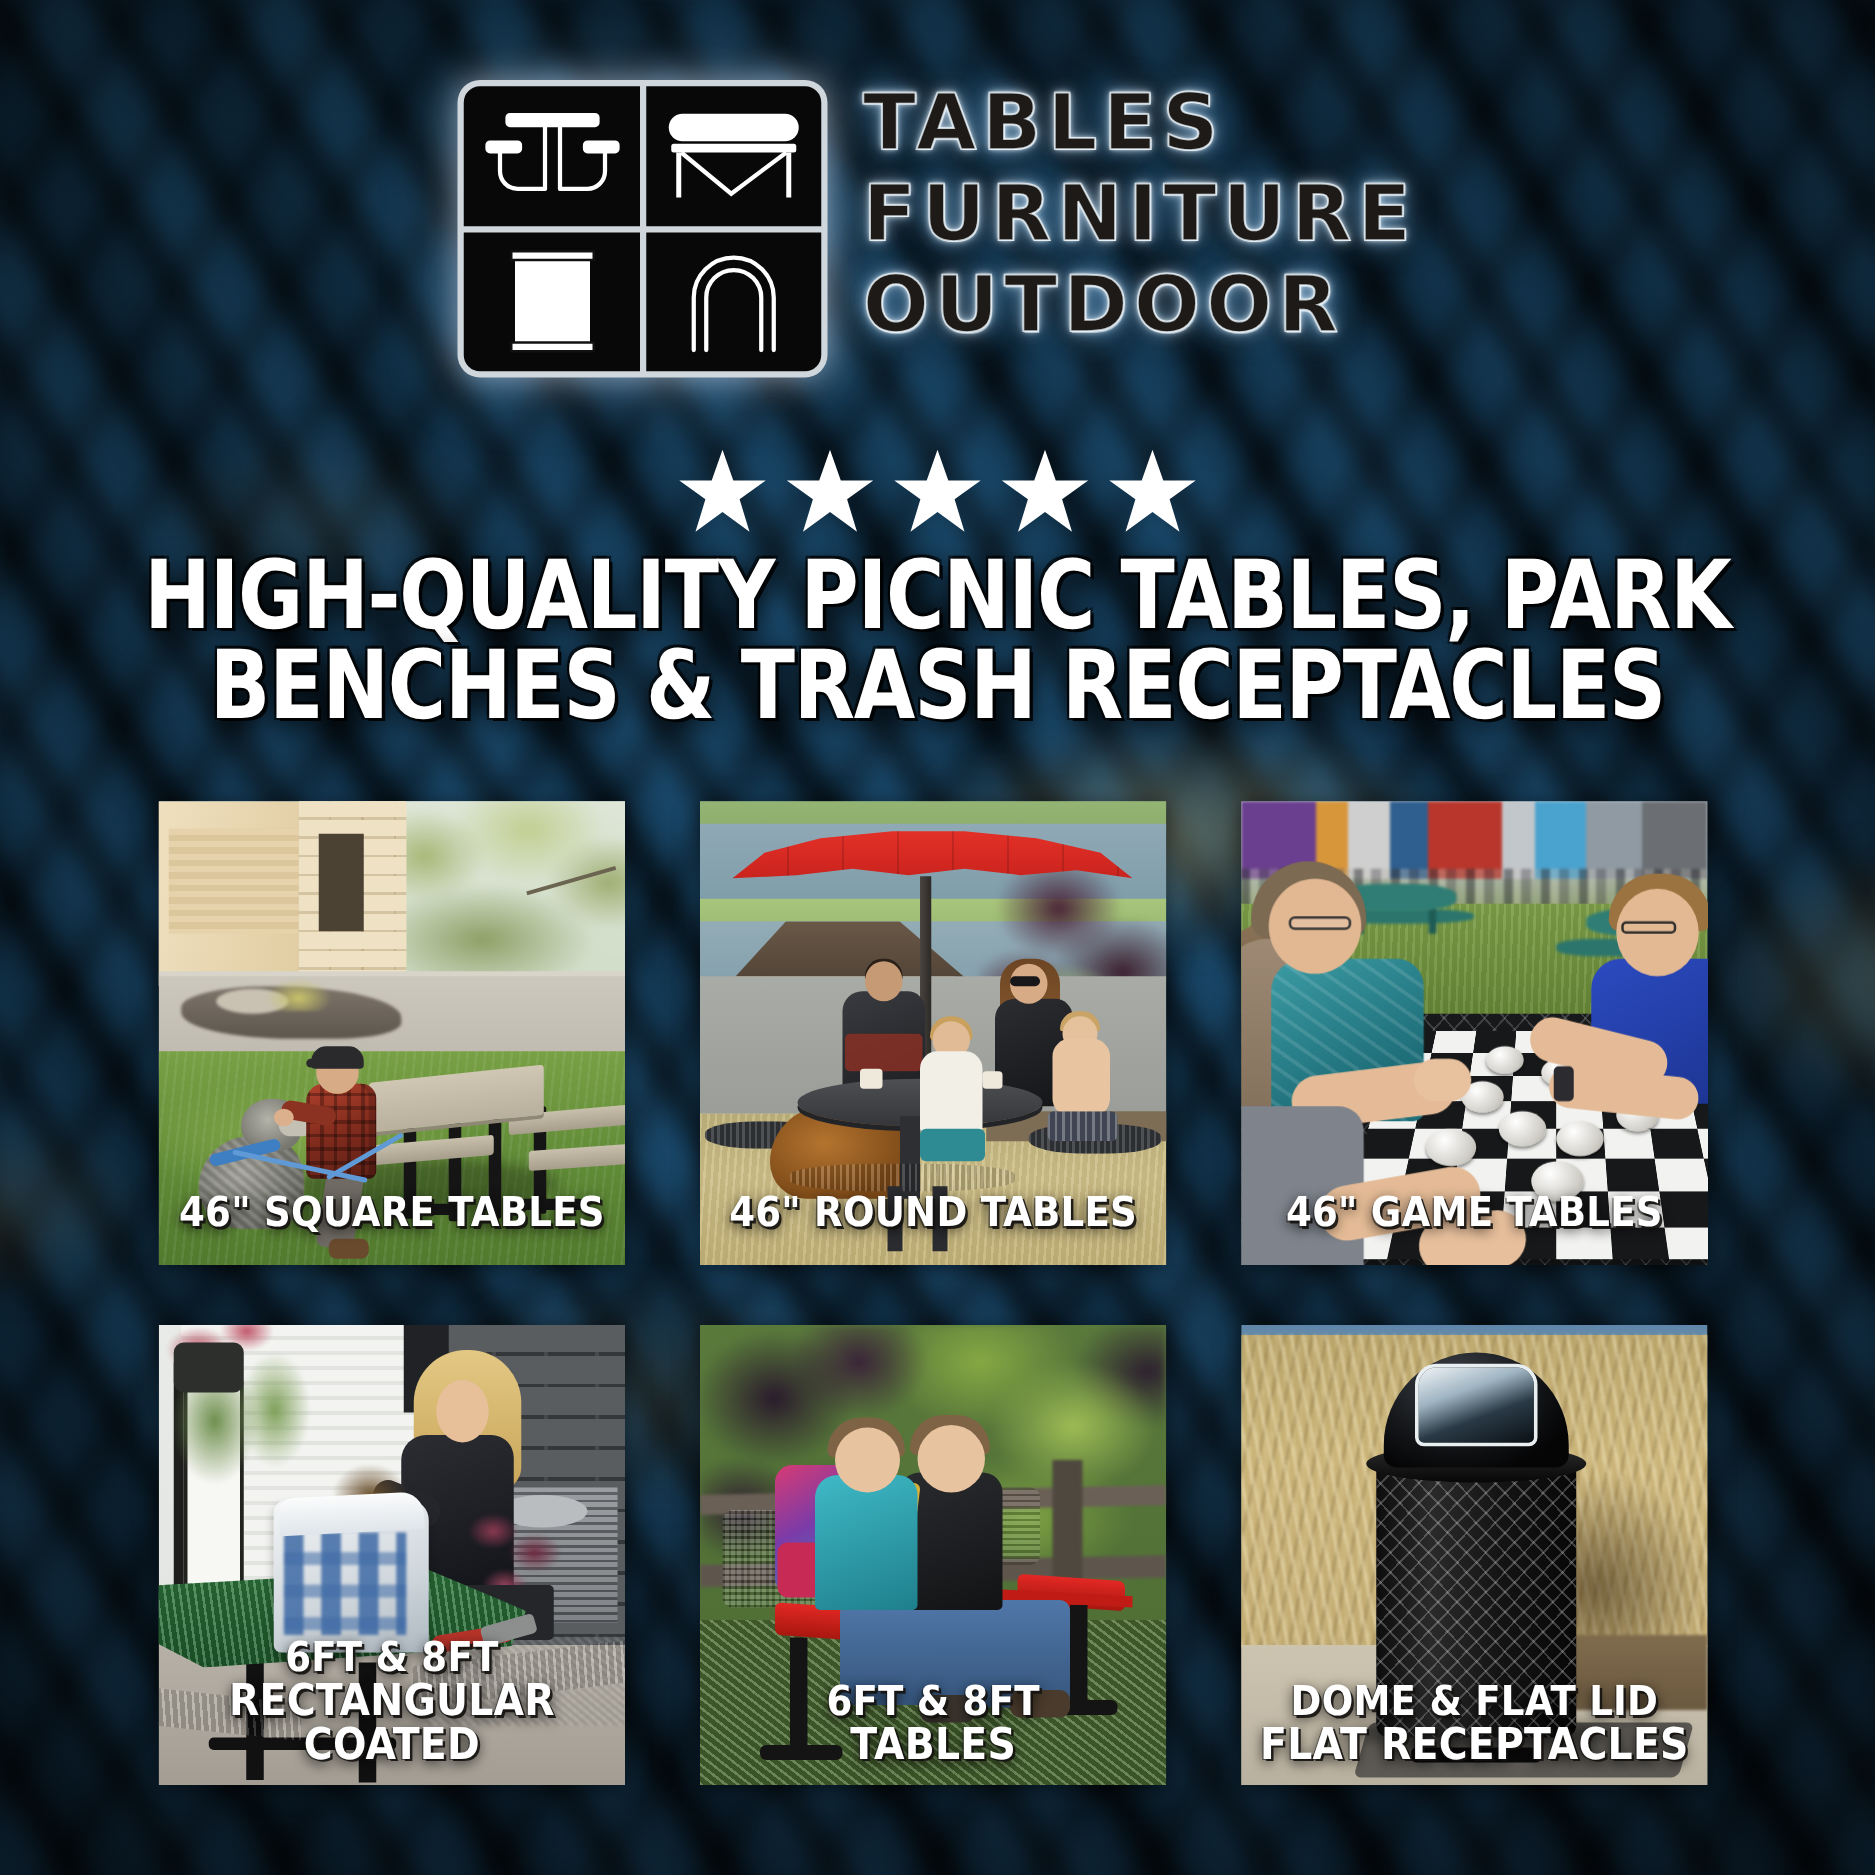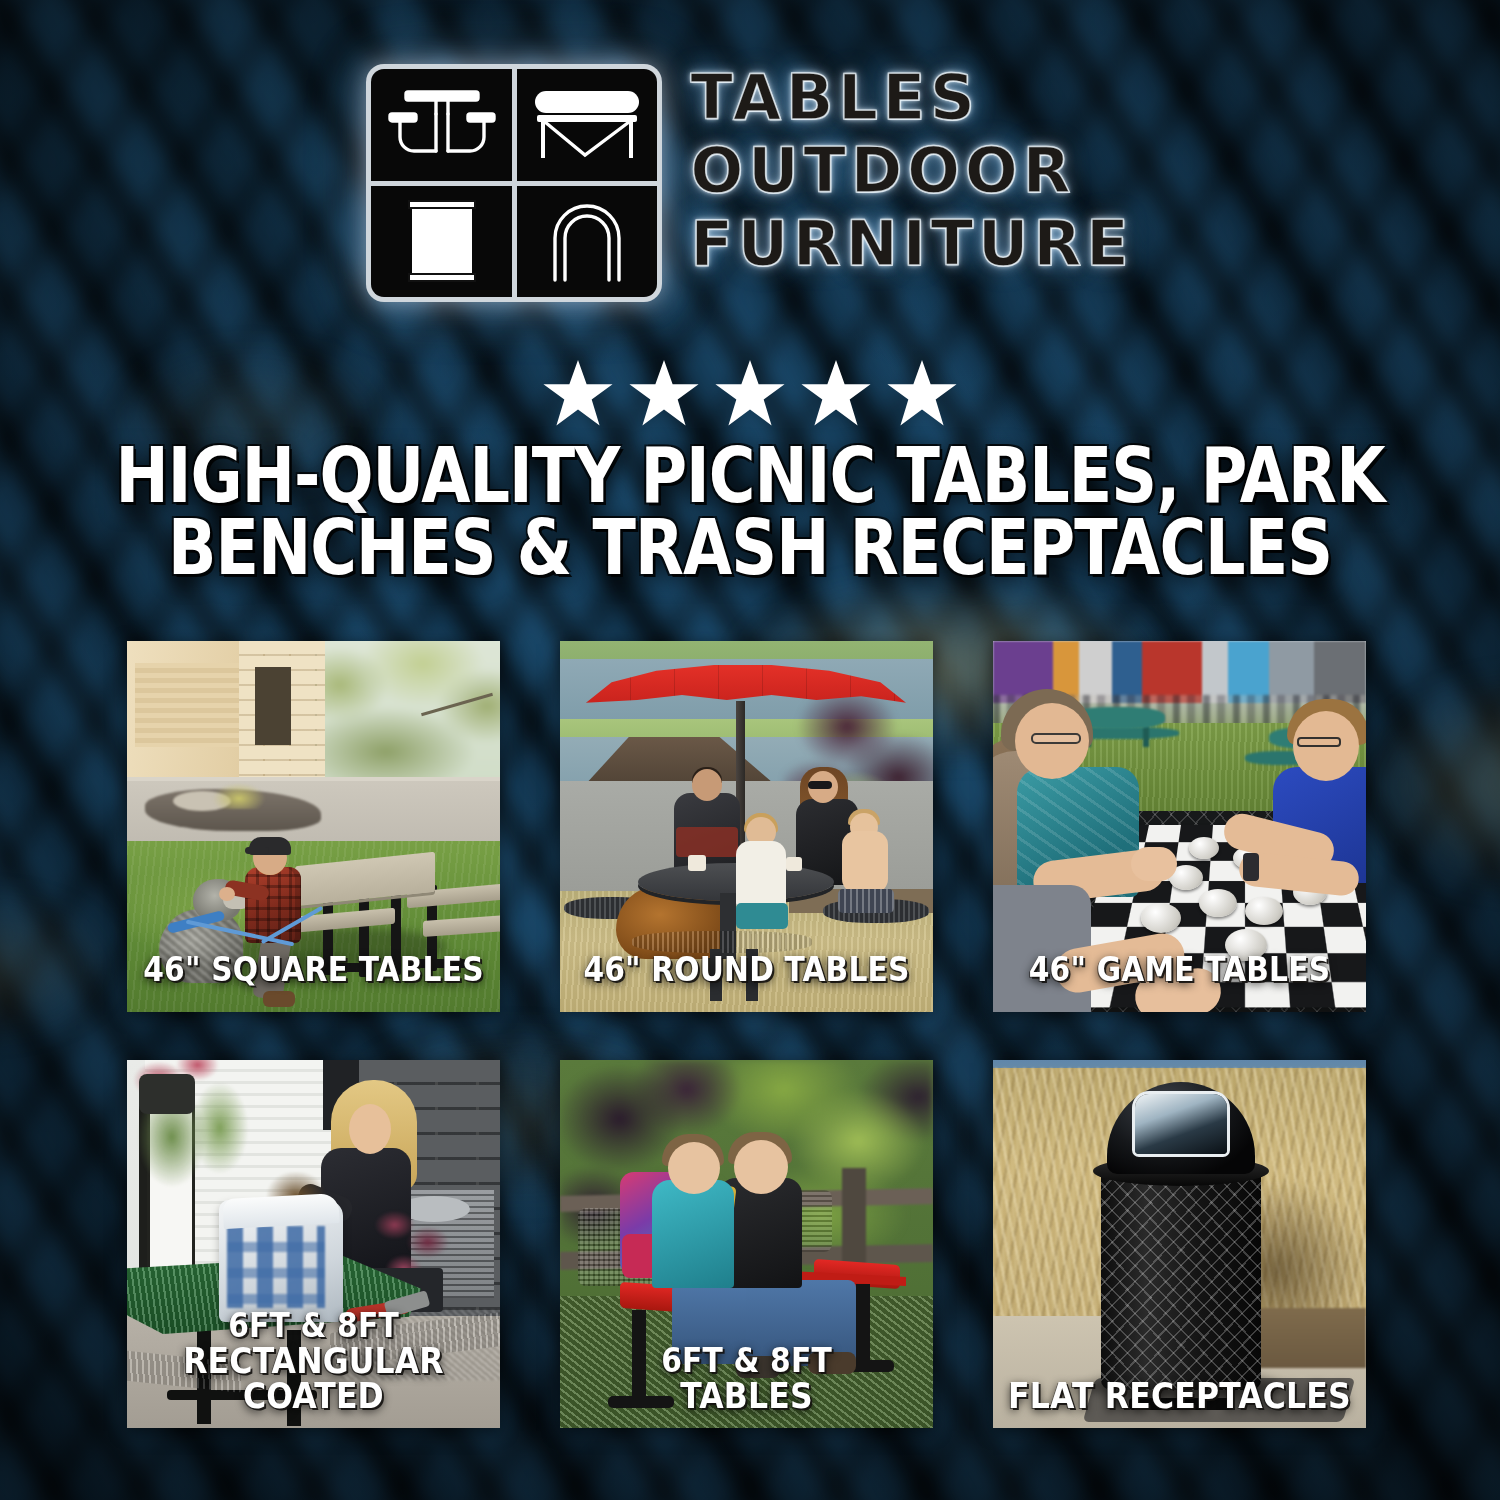--- a/index.html
+++ b/index.html
@@ -621,22 +621,22 @@
             <g fill="none" stroke="#ffffff" stroke-width="3.4" stroke-linecap="round">
               <path d="M10 84 V42 A32 32 0 0 1 74 42 V84"></path>
               <path d="M20 84 V42 A22 22 0 0 1 64 42 V84"></path>
             </g>
           </svg>
         </div>
       </div>
 
       <div class="brand">
         <div class="brand-line">TABLES</div>
+        <div class="brand-line">FURNITURE</div>
         <div class="brand-line">OUTDOOR</div>
-        <div class="brand-line">FURNITURE</div>
       </div>
     </div>
 
     <div class="stars">
       <svg class="star" viewBox="0 0 100 96">
           <polygon points="50,2 62,36 98,36 69,57 80,93 50,71 20,93 31,57 2,36 38,36" fill="#ffffff"></polygon>
         </svg>
       <svg class="star" viewBox="0 0 100 96">
           <polygon points="50,2 62,36 98,36 69,57 80,93 50,71 20,93 31,57 2,36 38,36" fill="#ffffff"></polygon>
         </svg>
@@ -896,19 +896,20 @@
           <div class="s t6-pad"></div>
           <div class="s t6-shadow"></div>
           <div class="s t6-body"></div>
           <div class="s t6-bodymesh"></div>
           <div class="s t6-foot"></div>
           <div class="s t6-ring"></div>
           <div class="s t6-dome"></div>
           <div class="s t6-open"></div>
         </div>
         <div class="tile-caption cap-2line">
+          <span class="cl">DOME &amp; FLAT LID</span>
           <span class="cl">FLAT RECEPTACLES</span>
         </div>
       </div>
 
     </div>
   </div>
 </div>
 
 </body></html>

